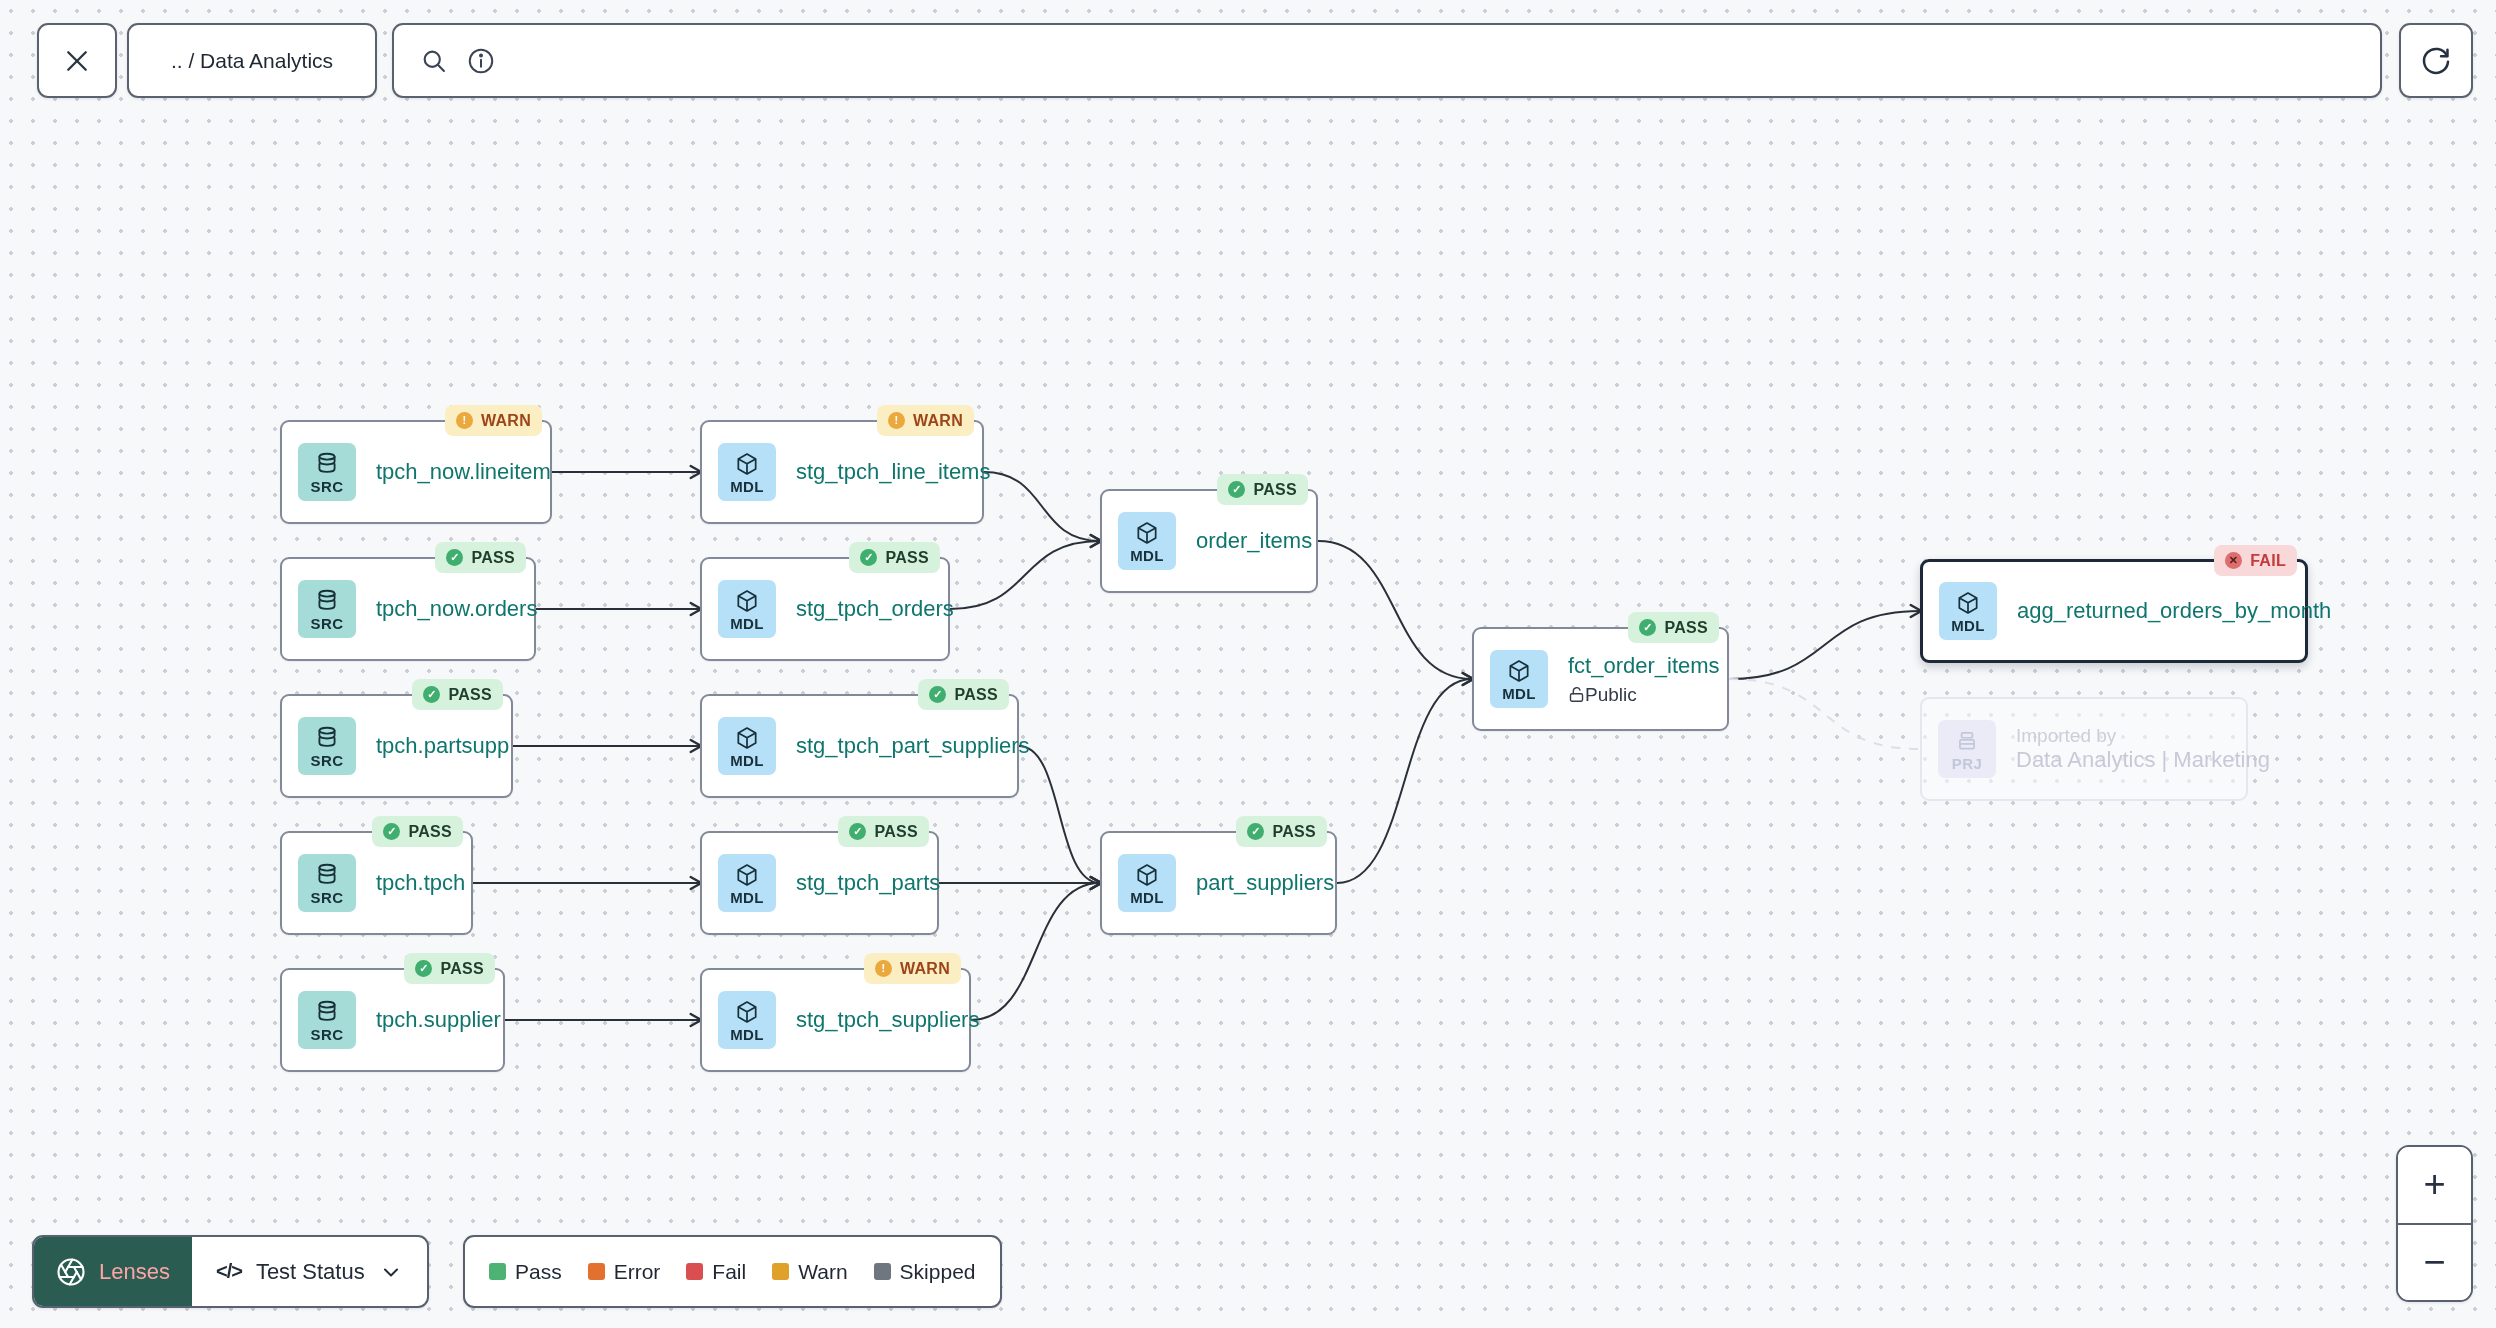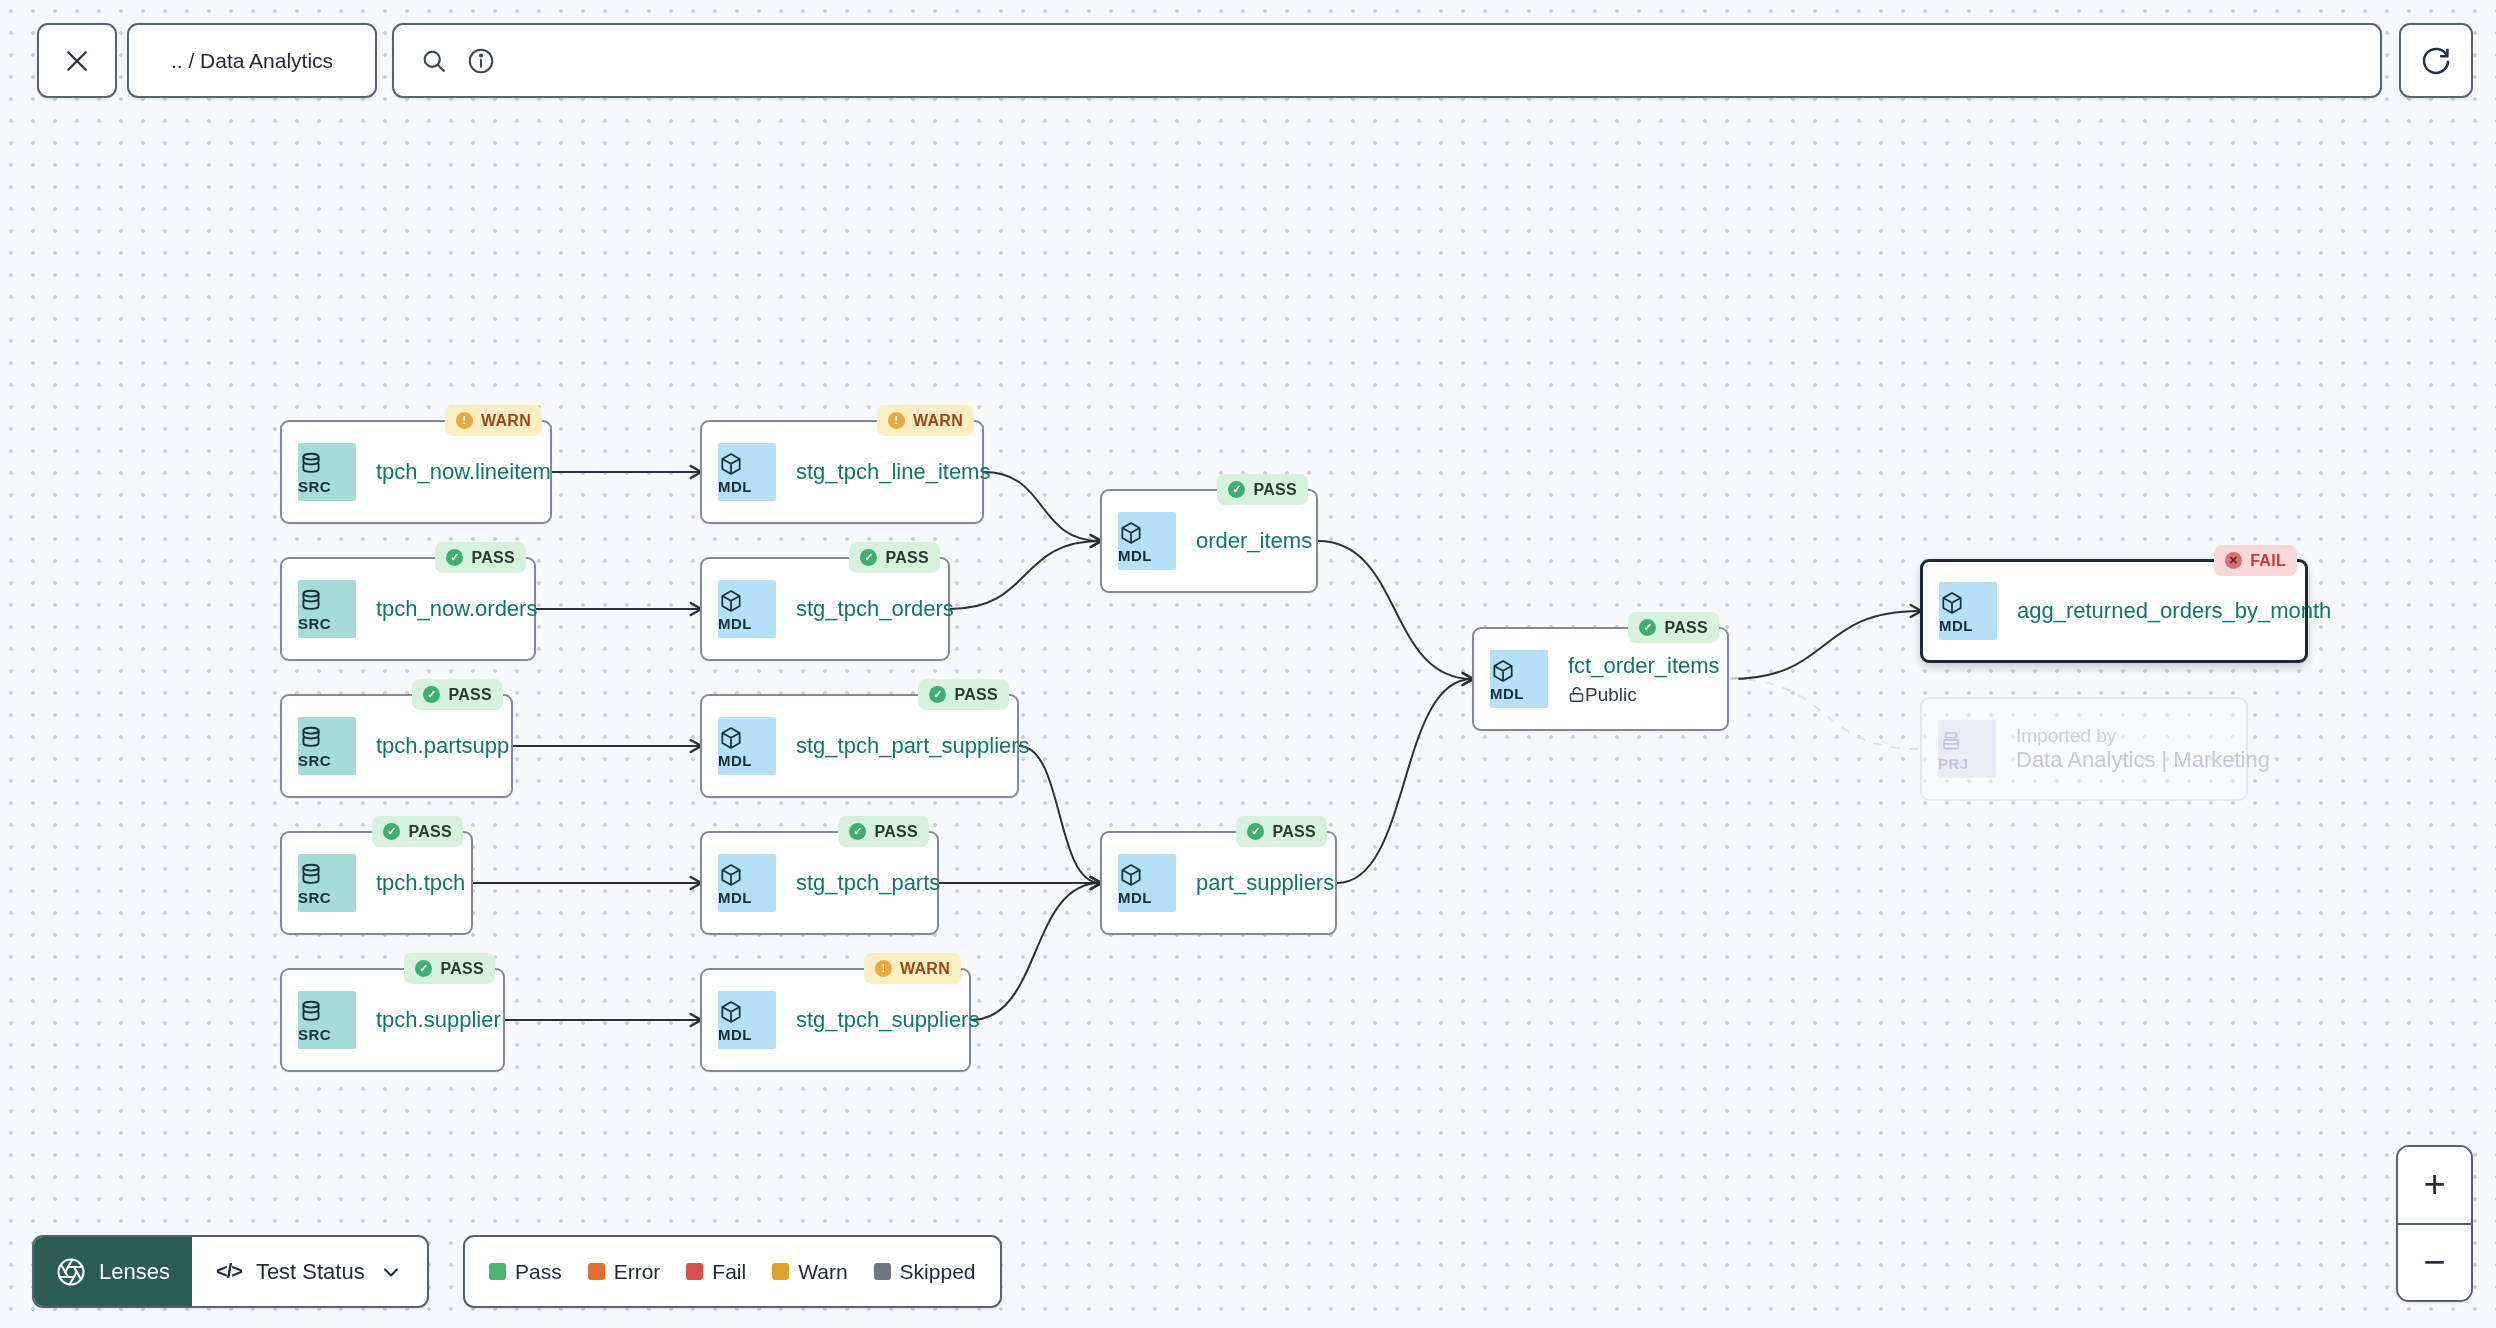--- a/index.html
+++ b/index.html
@@ -31,22 +31,22 @@
   #edge-layer{position:absolute;left:0;top:0;z-index:1;}
   .node{
     position:absolute;height:104px;box-sizing:border-box;z-index:2;
     background:#fff;border:2px solid #828A9A;border-radius:9px;
     box-shadow:0 1px 2px rgba(16,24,40,.06);
     display:flex;align-items:center;gap:20px;padding:0 22px 0 16px;
   }
   .node.selected{border:3.5px solid #1D2838;box-shadow:0 4px 10px rgba(16,24,40,.20);}
   .node.ghost{border:2px solid #E5E7EF;background:rgba(252,252,254,.55);box-shadow:none;}
   .badge{
-    width:58px;height:58px;border-radius:2px;flex:0 0 auto;
-    display:flex;flex-direction:column;align-items:flex-start;justify-content:center;
+    width:58px;height:58px;border-radius:7px;flex:0 0 auto;
+    display:flex;flex-direction:column;align-items:center;justify-content:center;
   }
   .badge .btxt{font-size:15px;font-weight:600;letter-spacing:.4px;color:#17303A;line-height:1;margin-top:2px;}
   .node.ghost .badge .btxt{color:#C3C7DC;}
   .ntitle{font-size:22px;color:#0f766e;white-space:nowrap;}
   .nsub{display:flex;align-items:center;font-size:19px;color:#323B49;margin-top:5px;}
   .ghost-t1{font-size:19px;color:#CBCEDB;}
   .ghost-t2{font-size:22px;color:#C6CAD8;white-space:nowrap;}
   .pill{
     position:absolute;top:-17px;right:8px;height:31px;border-radius:8px;
     display:flex;align-items:center;gap:8px;padding:0 11px;
@@ -56,21 +56,21 @@
     width:17px;height:17px;border-radius:50%;
     display:flex;align-items:center;justify-content:center;
     font-size:11px;font-weight:700;line-height:1;
   }
   
   #lenses-group{
     position:absolute;left:32px;bottom:20px;height:73px;box-sizing:border-box;
     border:2.5px solid #57616F;border-radius:11px;overflow:hidden;background:#fff;
     display:flex;box-shadow:0 1px 3px rgba(16,24,40,.10);z-index:4;
   }
-  #lenses-btn{background:#2A5C52;color:#ffffff;display:flex;align-items:center;gap:13px;padding:0 22px;font-size:22px;}
+  #lenses-btn{background:#2A5C52;color:#fca5a5;display:flex;align-items:center;gap:13px;padding:0 22px;font-size:22px;}
   #lens-selector{display:flex;align-items:center;gap:14px;padding:0 24px;font-size:22px;color:#222B38;}
   #code-glyph{font-weight:700;font-size:20px;letter-spacing:-1px;color:#222B38;}
   #legend-box{
     position:absolute;left:463px;bottom:20px;height:73px;box-sizing:border-box;
     border:2.5px solid #57616F;border-radius:11px;background:#fff;
     display:flex;align-items:center;gap:26px;padding:0 24px;font-size:21px;
     box-shadow:0 1px 3px rgba(16,24,40,.10);z-index:4;
   }
   .leg-item{display:flex;align-items:center;gap:9px;}
   .sw{width:17px;height:17px;border-radius:3px;flex:0 0 auto;}

